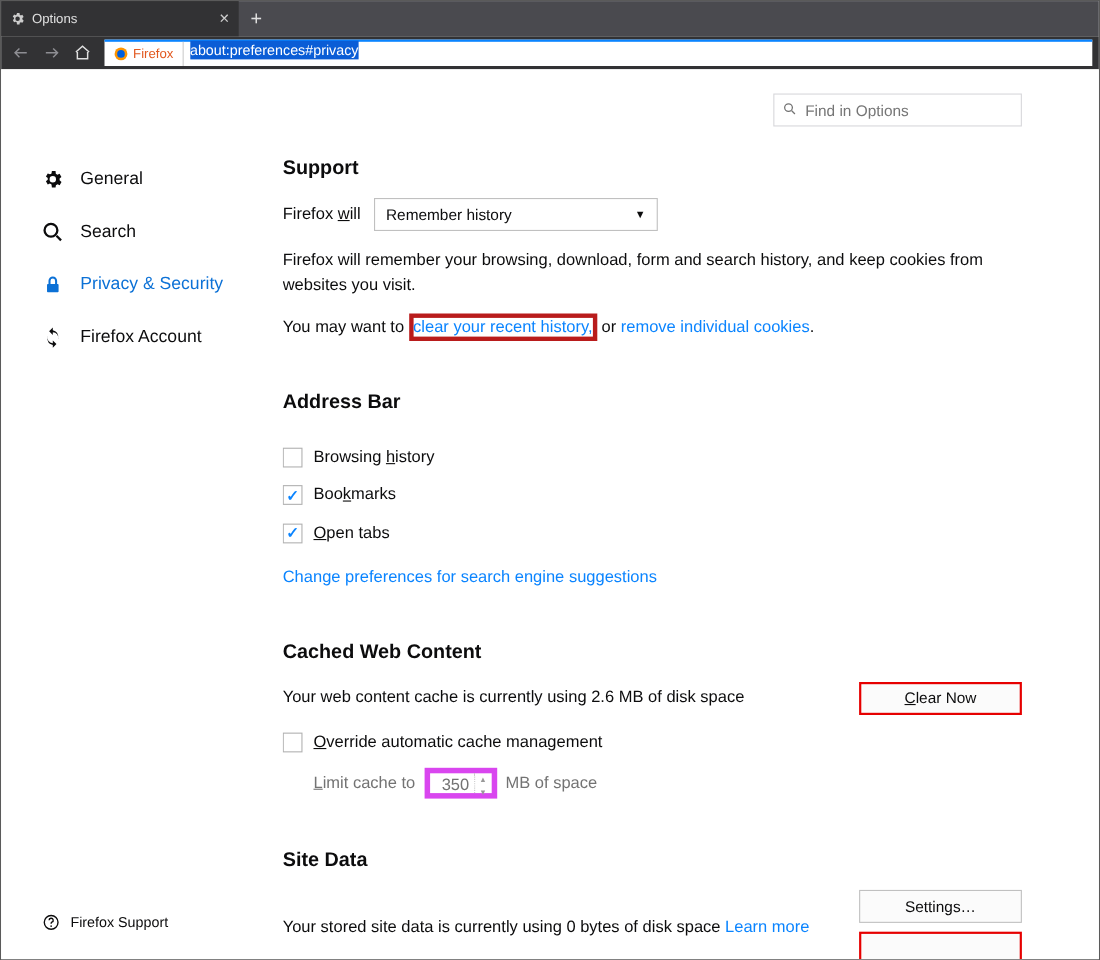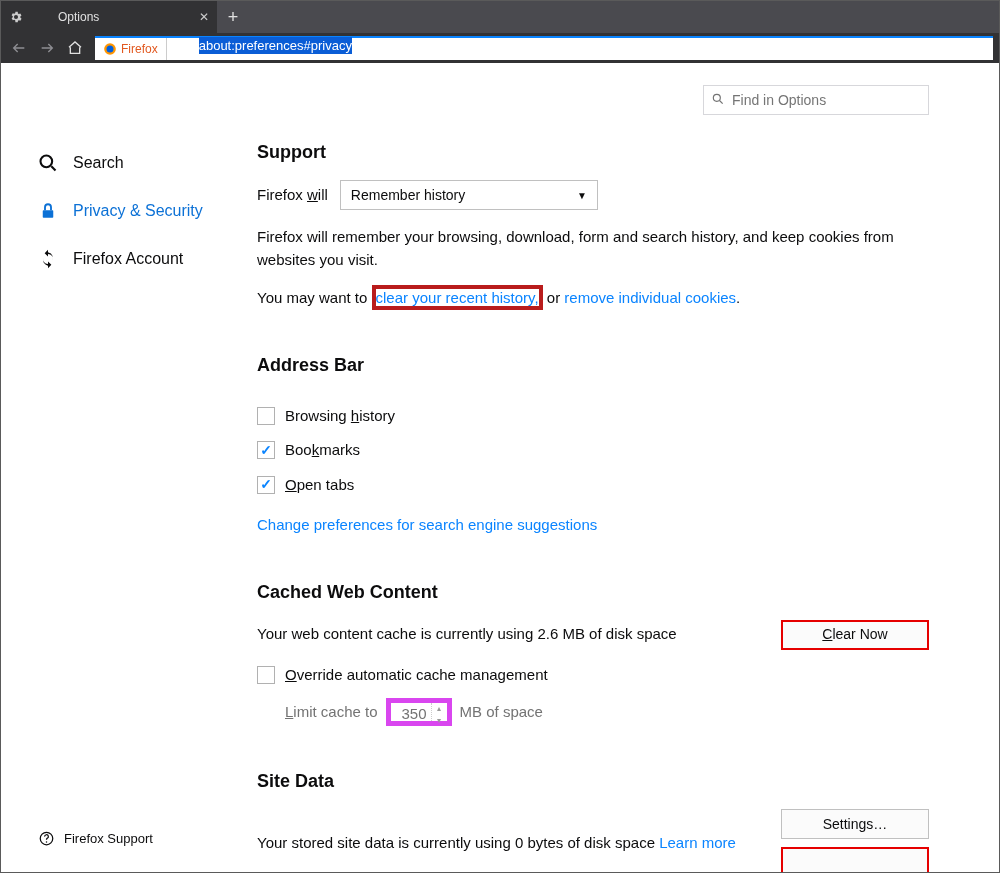--- a/index.html
+++ b/index.html
@@ -1,34 +1,34 @@
 <!DOCTYPE html>
 <html><head>
 <meta charset="utf-8">
 <style>
   * { box-sizing: border-box; margin: 0; padding: 0; }
   body { font-family: "Segoe UI", Arial, sans-serif; font-size: 14px; color: #0c0c0d; background: #fff; width: 1000px; height: 873px; overflow: hidden; border: 1px solid #5a5a5a; }
   
   
   .titlebar { background: #4a4a4f; height: 32px; display: flex; align-items: stretch; }
-  .tab { background: #323234; color: #e0e0e0; display: flex; align-items: center; padding: 0 8px; width: 216px; font-size: 12px; position: relative; gap: 29px; }
+  .tab { background: #323234; color: #e0e0e0; display: flex; align-items: center; padding: 0 8px; width: 216px; font-size: 12px; position: relative; }
   .tab .gear-icon { margin-right: 6px; }
   .tab .close-icon { position: absolute; right: 8px; color: #ccc; cursor: pointer; }
   .newtab { width: 32px; display: flex; align-items: center; justify-content: center; color: #e0e0e0; font-size: 18px; cursor: pointer; }
   
   
   .navbar { background: #323234; height: 30px; display: flex; align-items: center; padding: 0 6px; gap: 4px; }
   .navbar .navicon { width: 24px; height: 24px; display: flex; align-items: center; justify-content: center; color: #b1b1b3; }
   .navicon.home { color: #e0e0e0; }
   .urlbar { flex: 1; height: 24px; background: #fff; border-top: 2px solid #0a84ff; display: flex; align-items: center; margin-left: 4px; }
   .identity { display: flex; align-items: center; gap: 4px; padding: 0 8px; border-right: 1px solid #ccc; height: 100%; }
   .identity .ff-logo { width: 14px; height: 14px; }
   .identity .ff-text { color: #e25920; font-size: 12px; }
   .urlinput { border: none; outline: none; flex: 1; font-size: 13px; padding-left: 6px; height: 100%; }
-  .urlinput .sel { background: #0a5dd6; color: #fff; padding: 1px 0; margin-left: 26px; }
+  .urlinput .sel { background: #0a5dd6; color: #fff; padding: 1px 0; }
   
   
   .content { display: flex; height: calc(100% - 62px); position: relative; background: #fff; }
   
   .search-options { position: absolute; top: 22px; right: 70px; width: 226px; }
   .search-options input { width: 100%; height: 30px; border: 1px solid #d7d7db; padding-left: 28px; font-size: 14px; color: #737373; }
   .search-options .mag { position: absolute; left: 8px; top: 7px; color: #737373; }
   
   
   .sidebar { width: 256px; padding-top: 76px; padding-left: 36px; }
@@ -122,20 +122,28 @@
           <line x1="15" y1="15" x2="20" y2="20" stroke="#737373" stroke-width="2"></line>
         </svg>
     </span>
     <input type="text" placeholder="Find in Options" style="">
   </div>
 
   <div class="sidebar">
     <div class="sbitem">
       <span class="sbicon">
         <svg width="20" height="20" viewBox="0 0 24 24">
+            <path fill="#0c0c0d" d="M19.4 13a7.5 7.5 0 0 0 0-2l2-1.6-2-3.4-2.4 1a7.4 7.4 0 0 0-1.7-1L15 3h-4l-.4 2.6a7.4 7.4 0 0 0-1.7 1l-2.4-1-2 3.4 2 1.6a7.5 7.5 0 0 0 0 2l-2 1.6 2 3.4 2.4-1a7.4 7.4 0 0 0 1.7 1L11 21h4l.4-2.6a7.4 7.4 0 0 0 1.7-1l2.4 1 2-3.4zm-7.4 2.5A3.5 3.5 0 1 1 15.5 12 3.5 3.5 0 0 1 12 15.5z"></path>
+          </svg>
+      </span>
+      <span>General</span>
+    </div>
+    <div class="sbitem">
+      <span class="sbicon">
+        <svg width="20" height="20" viewBox="0 0 24 24">
             <circle cx="10" cy="10" r="7" fill="none" stroke="#0c0c0d" stroke-width="2.5"></circle>
             <line x1="16" y1="16" x2="21" y2="21" stroke="#0c0c0d" stroke-width="2.5"></line>
           </svg>
       </span>
       <span>Search</span>
     </div>
     <div class="sbitem active">
       <span class="sbicon">
         <svg width="18" height="20" viewBox="0 0 24 24">
             <rect x="5" y="11" width="14" height="10" rx="1" fill="#0c71d6"></rect>

